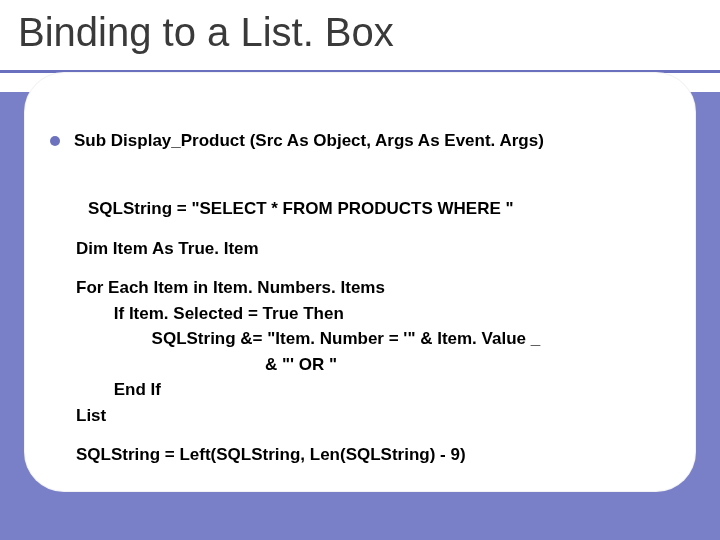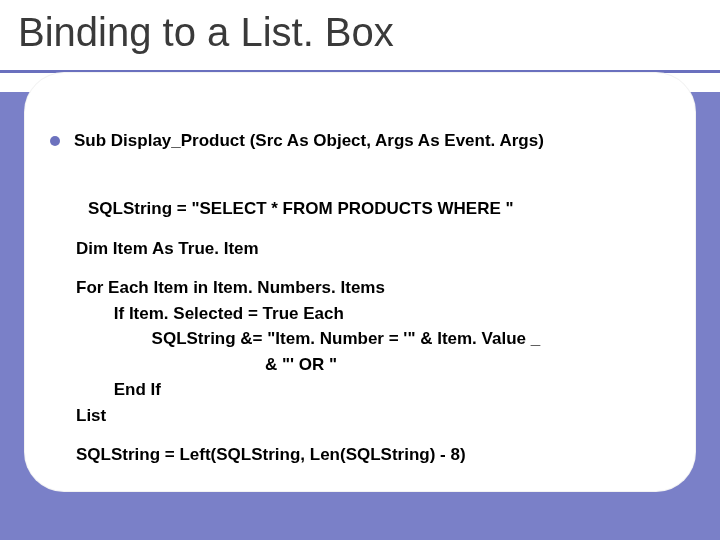--- a/index.html
+++ b/index.html
@@ -104,22 +104,22 @@
 
     <div class="bullet-row">
       <div class="bullet-dot"></div>
       <div class="bullet-text">Sub Display_Product (Src As Object, Args As Event. Args)</div>
     </div>
 
     <div class="code-block">
 <span class="l2">SQLString = "SELECT * FROM PRODUCTS WHERE "</span>
 <div class="gap"></div><span>Dim Item As True. Item</span>
 <div class="gap"></div><span>For Each Item in Item. Numbers. Items</span>
-<span>        If Item. Selected = True Each</span>
+<span>        If Item. Selected = True Then</span>
 <span>                SQLString &amp;= "Item. Number = '" &amp; Item. Value _</span>
 <span>                                        &amp; "' OR "</span>
 <span>        End If</span>
 <span>List</span>
-<div class="gap"></div><span>SQLString = Left(SQLString, Len(SQLString) - 8)</span>
+<div class="gap"></div><span>SQLString = Left(SQLString, Len(SQLString) - 9)</span>
     </div>
 
   </div>
 </div>
 
 </body></html>

